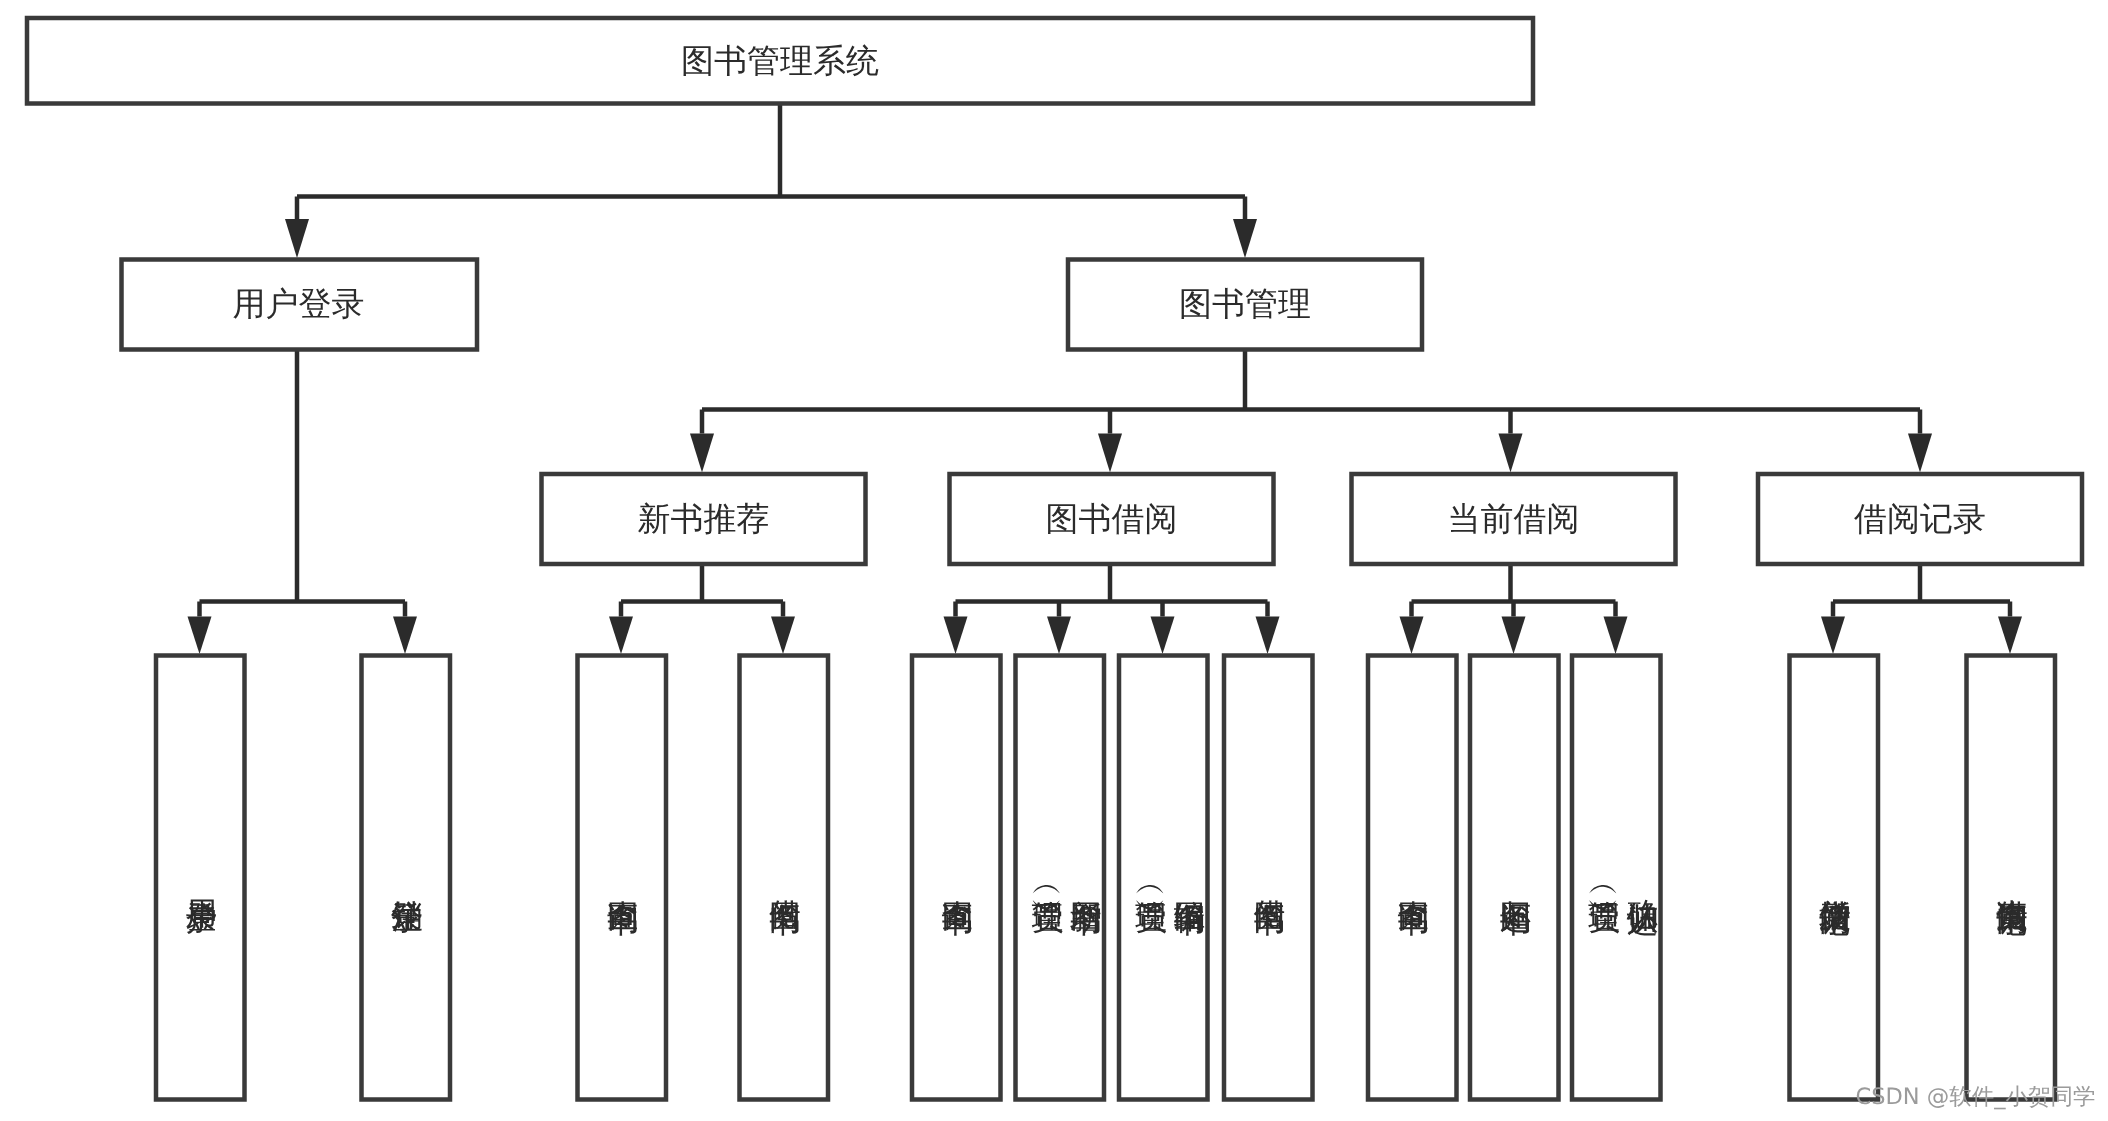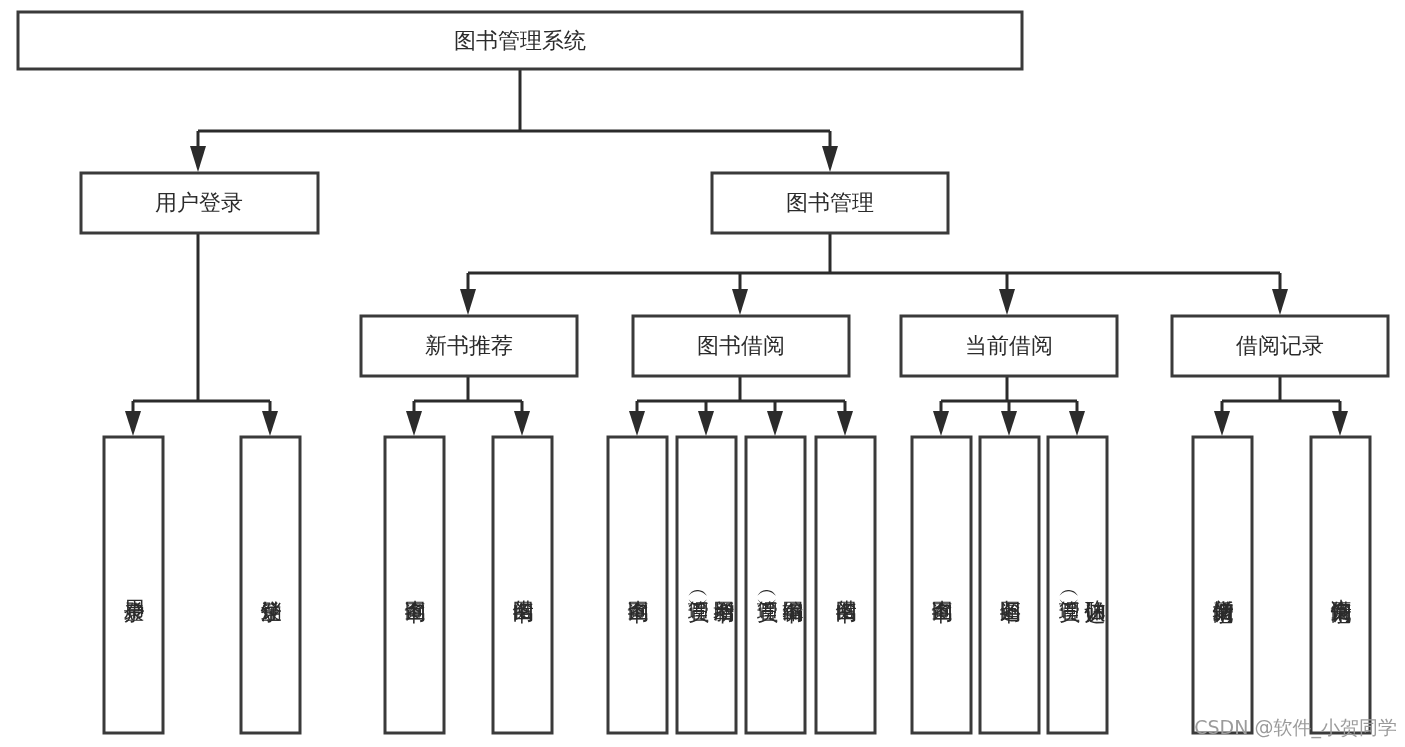--- a/index.html
+++ b/index.html
@@ -66,21 +66,21 @@
     white-space: pre-line;
     pointer-events: none;
     box-sizing: border-box;
     padding: 4px 0;
   }
   .watermark {
     position: absolute;
     right: 8px;
     bottom: 6px;
     font-family: "DejaVu Sans", "Liberation Sans", sans-serif;
-    font-size: 19px;
+    font-size: 15px;
     color: #9b9b9b;
     white-space: nowrap;
     user-select: none;
   }
 </style>
 </head>
 <body>
 
 <div id="diagram-root">
 

